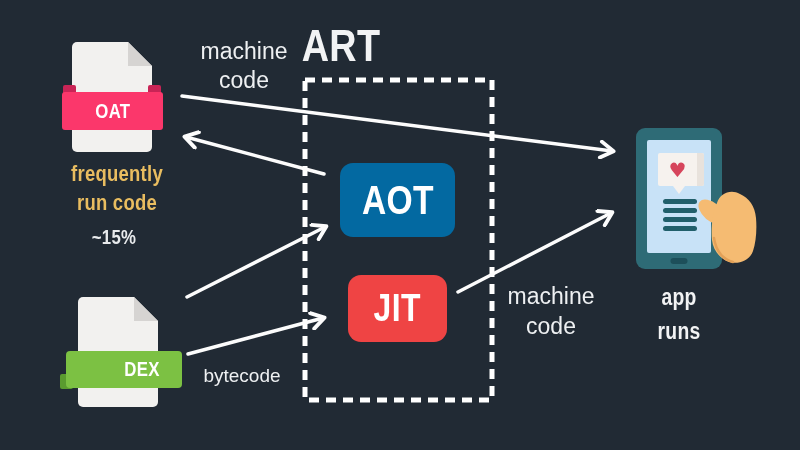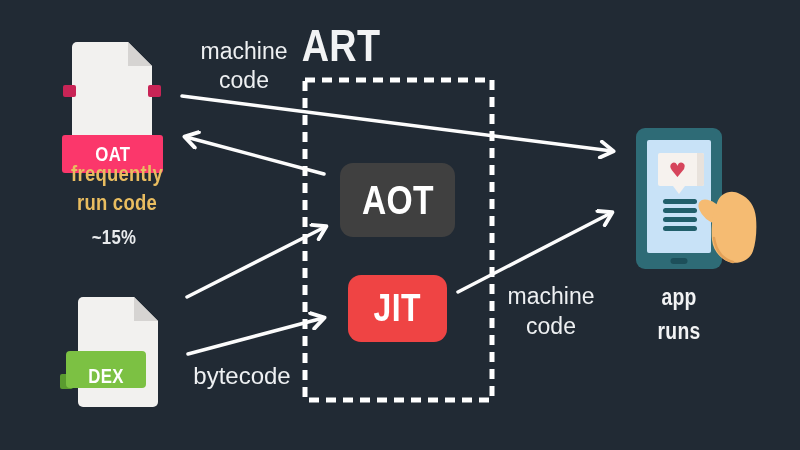--- a/index.html
+++ b/index.html
@@ -18,26 +18,26 @@
   
   .doc{position:absolute;background:#f2f1ef;border-radius:5px;}
   .doc .corner-cover{position:absolute;top:0;right:0;width:24px;height:24px;background:#212a34;
     clip-path:polygon(0 0,100% 0,100% 100%);}
   .doc .fold{position:absolute;top:0;right:0;width:24px;height:24px;background:#d6d4d2;
     clip-path:polygon(0 0,100% 100%,0 100%);}
 
   .ribbon-tab{position:absolute;width:13px;height:12px;background:#c92456;border-radius:2px;}
   .ribbon{position:absolute;background:#fb376b;border-radius:3px;display:flex;align-items:center;justify-content:center;}
   .badge-tab{position:absolute;width:13px;height:15px;background:#5a9b2f;border-radius:2px;}
-  .badge{position:absolute;background:#7cc143;border-radius:4px;display:flex;align-items:flex-end;justify-content:center;}
+  .badge{position:absolute;background:#7cc143;border-radius:4px;display:flex;align-items:center;justify-content:center;padding-left:36px;}
   .file-label{font-weight:bold;font-size:20px;color:#ffffff;transform:scaleX(0.84);letter-spacing:0.3px;}
 
   
   .cbox{position:absolute;border-radius:13px;display:flex;align-items:center;justify-content:center;color:#fff;}
-  .aot{background:#404040;text-align:center;}
+  .aot{background:#0369a1;text-align:center;}
   .jit{background:#ef4444;}
   .cbox span{font-weight:bold;transform:scaleX(0.84);letter-spacing:0.5px;}
 
   
   .phone{position:absolute;left:636px;top:128px;width:86px;height:141px;background:#2e6b76;border-radius:9px;}
   .screen{position:absolute;left:11px;top:12px;width:64px;height:113px;background:#c8e2f7;border-radius:2px;}
   .home{position:absolute;left:50%;bottom:5px;transform:translateX(-50%);width:17px;height:6px;background:#1d4f5a;border-radius:3px;}
   .card{position:absolute;left:11px;top:13px;width:46px;height:33px;background:#f6f2ee;border-radius:2px;}
   .card-strip{position:absolute;top:0;right:0;width:7px;height:100%;background:#e8e2dc;border-radius:0 2px 2px 0;}
   .card-tail{position:absolute;left:15px;top:33px;width:0;height:0;
@@ -59,39 +59,39 @@
     <div>machine</div>
     <div>code</div>
   </div>
 
   <div class="doc" style="left:72px;top:42px;width:80px;height:110px;">
     <span class="corner-cover"></span>
     <span class="fold"></span>
   </div>
   <div class="ribbon-tab" style="left:63px;top:85px;"></div>
   <div class="ribbon-tab" style="left:148px;top:85px;"></div>
-  <div class="ribbon" style="left:62px;top:92px;width:101px;height:38px;margin-top:43px;">
+  <div class="ribbon" style="left:62px;top:92px;width:101px;height:38px;">
     <span class="file-label">OAT</span>
   </div>
   <div class="t cnd gold" style="left:117px;top:188px;font-size:22px;line-height:29px;">
     <div>frequently</div>
     <div>run code</div>
   </div>
   <div class="t cnd" style="left:114px;top:237px;font-size:20px;color:#e8eaec;">~15%</div>
 
   <div class="doc" style="left:78px;top:297px;width:80px;height:110px;">
     <span class="corner-cover"></span>
     <span class="fold"></span>
   </div>
   <div class="badge-tab" style="left:60px;top:374px;"></div>
   <div class="badge" style="left:66px;top:351px;width:80px;height:37px;">
     <span class="file-label">DEX</span>
   </div>
 
-  <div class="t light" style="left:242px;top:376px;font-size:24px;">bytecode</div>
+  <div class="t light" style="left:242px;top:376px;font-size:19px;">bytecode</div>
 
   <div class="cbox aot" style="left:340px;top:163px;width:115px;height:74px;">
     <span style="font-size:40px;">AOT</span>
   </div>
   <div class="cbox jit" style="left:348px;top:275px;width:99px;height:67px;">
     <span style="font-size:38px;">JIT</span>
   </div>
 
   <div class="t light" style="left:551px;top:311px;font-size:23px;line-height:30px;">
     <div>machine</div>

